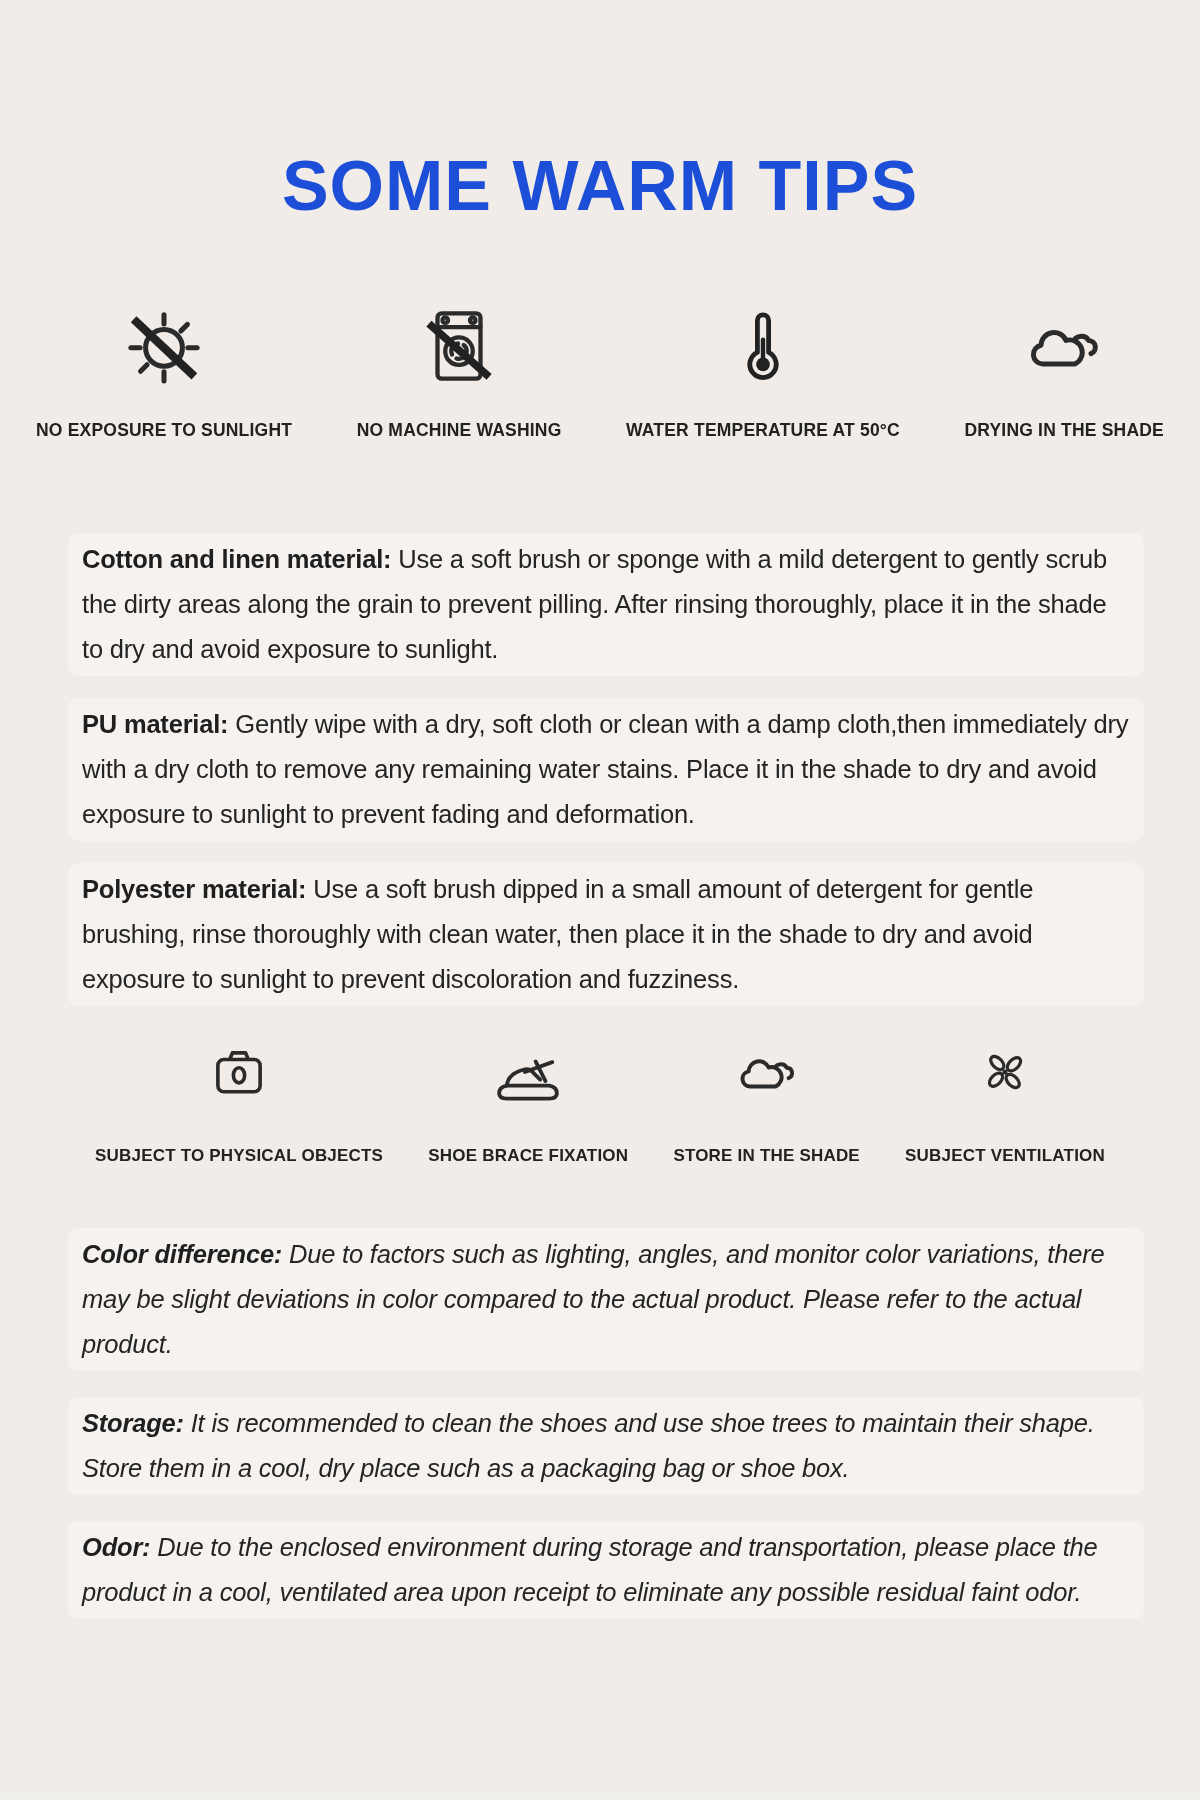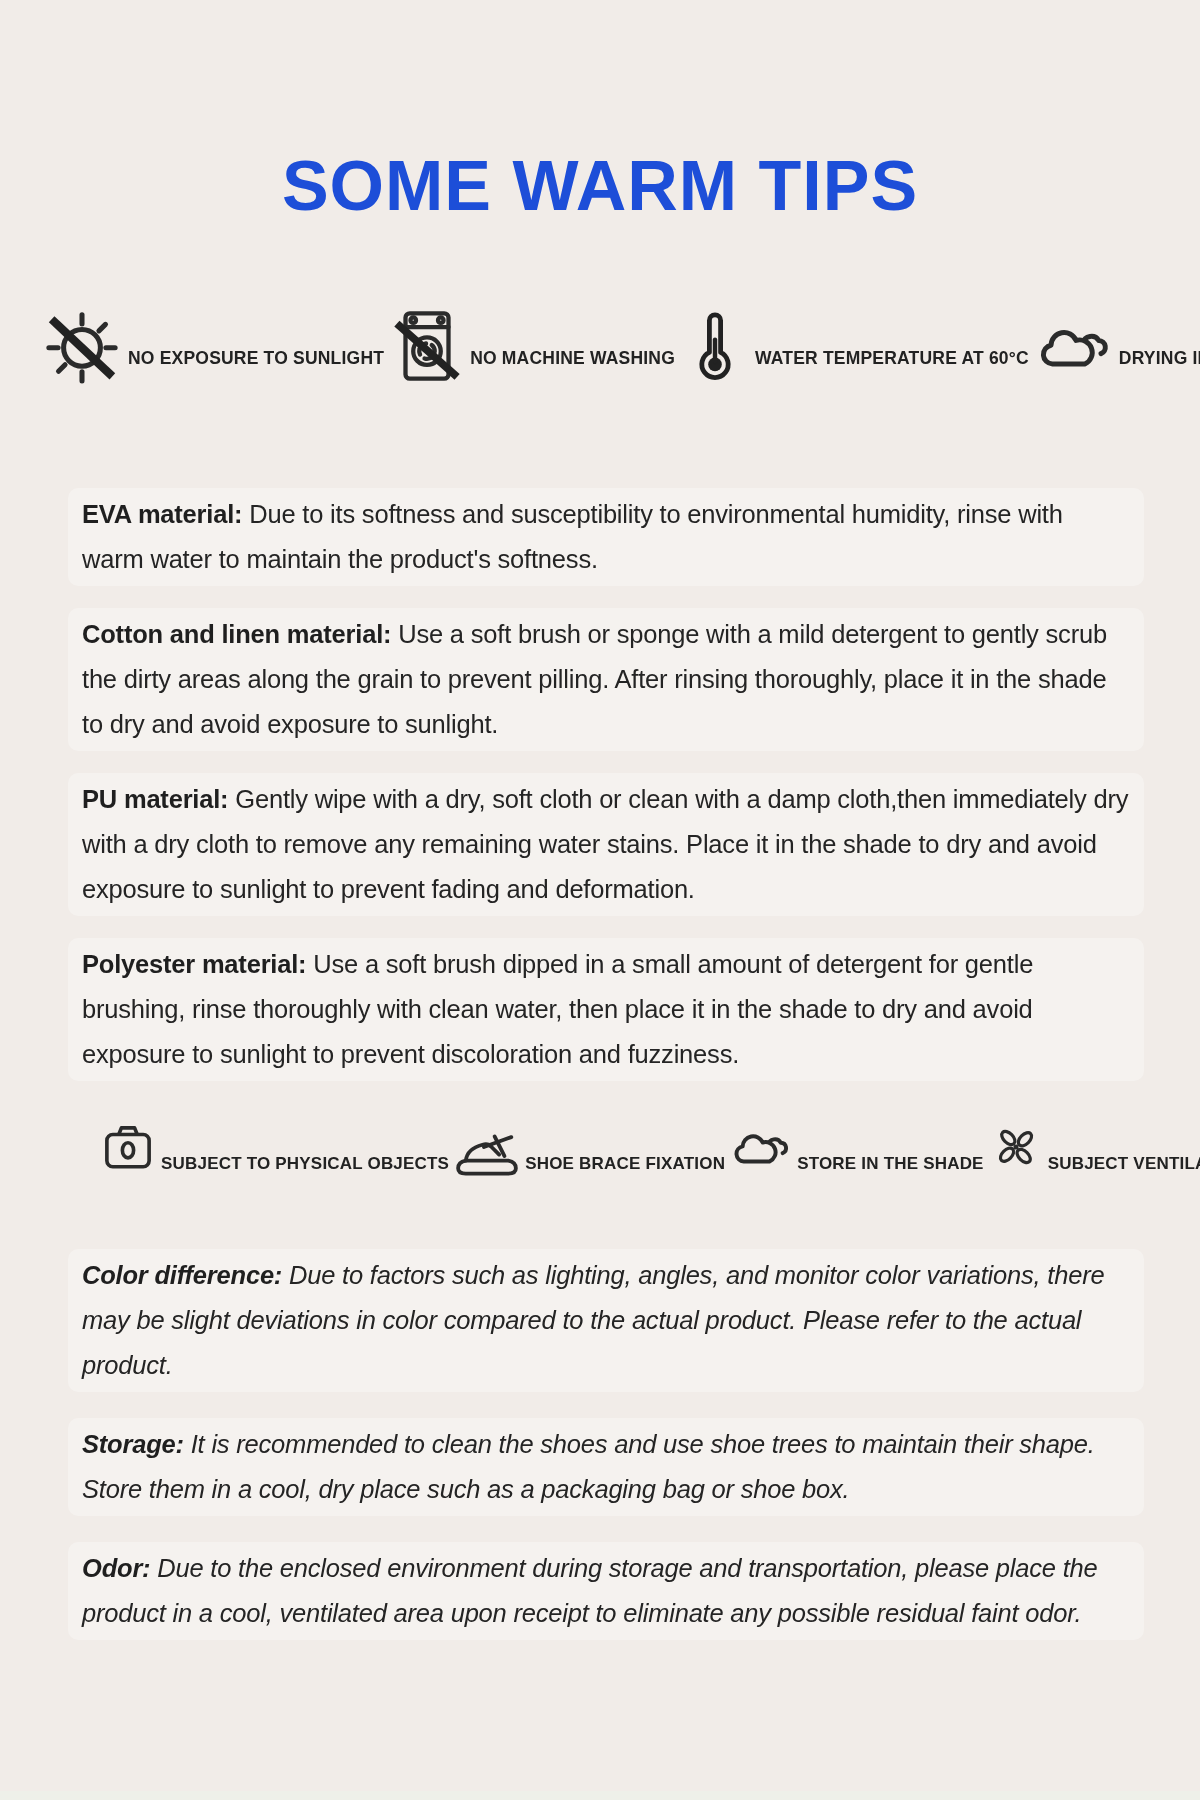--- a/index.html
+++ b/index.html
@@ -20,21 +20,21 @@
     letter-spacing:1px;
     color:#1d4ed8;
   }
   .icon-row {
     display:flex;
     justify-content:space-between;
     align-items:flex-end;
   }
   .icon-row.row1 { padding:0 36px; margin-top:70px; }
   .icon-row.row2 { padding:0 95px; margin-top:10px; }
-  .icon-col { display:flex; flex-direction:row; align-items:center; }
+  .icon-col { display:flex; flex-direction:column; align-items:center; }
   .icon-box {
     height:100px;
     display:flex;
     align-items:center;
     justify-content:center;
   }
   .row2 .icon-box { height:80px; }
   .icon-label {
     margin-top:24px;
     font-size:17.5px;
@@ -114,39 +114,38 @@
 
 
     <div class="icon-col">
       <div class="icon-box">
         <svg viewBox="0 0 100 100" width="80" height="80">
           <path d="M43,18 a7,7 0 0 1 14,0 L57,58 a16.5,16.5 0 1 1 -14,0 Z" fill="none" stroke="#222222" stroke-width="6" stroke-linejoin="round"></path>
           <circle cx="50" cy="73" r="8.5" fill="#222222"></circle>
           <line x1="50" y1="42" x2="50" y2="70" stroke="#222222" stroke-width="5.5" stroke-linecap="round"></line>
         </svg>
       </div>
-      <div class="icon-label">WATER TEMPERATURE AT 60°C</div>
+      <div class="icon-label">WATER TEMPERATURE AT 50°C</div>
     </div>
 
     <div class="icon-col">
       <div class="icon-box">
         <svg viewBox="0 0 100 100" width="90" height="90">
           <g fill="none" stroke="#2b2b2b" stroke-width="5.5" stroke-linejoin="round" stroke-linecap="round">
             <path d="M60,47 a9.5,9.5 0 0 1 17.5,-3 a7.5,7.5 0 0 1 2.5,14.5"></path>
             <path d="M26,70 a10.5,10.5 0 0 1 -1.5,-20.8 a14.5,14.5 0 0 1 27.8,-5.4 a14,14 0 0 1 9.7,26.2 Z" fill="#f1ece8"></path>
           </g>
         </svg>
       </div>
       <div class="icon-label">DRYING IN THE SHADE</div>
     </div>
 
   </div>
 
   <section class="materials">
-    <p class="para"><span class="lead">EVA material:</span><span> Due to its softness and susceptibility to environmental humidity, rinse with warm water to maintain the product's softness.</span></p>
     <p class="para"><span class="lead">Cotton and linen material:</span><span> Use a soft brush or sponge with a mild detergent to gently scrub the dirty areas along the grain to prevent pilling. After rinsing thoroughly, place it in the shade to dry and avoid exposure to sunlight.</span></p>
     <p class="para"><span class="lead">PU material:</span><span> Gently wipe with a dry, soft cloth or clean with a damp cloth,then immediately dry with a dry cloth to remove any remaining water stains. Place it in the shade to dry and avoid exposure to sunlight to prevent fading and deformation.</span></p>
     <p class="para"><span class="lead">Polyester material:</span><span> Use a soft brush dipped in a small amount of detergent for gentle brushing, rinse thoroughly with clean water, then place it in the shade to dry and avoid exposure to sunlight to prevent discoloration and fuzziness.</span></p>
   </section>
 
   <div class="icon-row row2">
 
     <div class="icon-col">
       <div class="icon-box">
         <svg viewBox="0 0 100 100" width="66" height="66">

